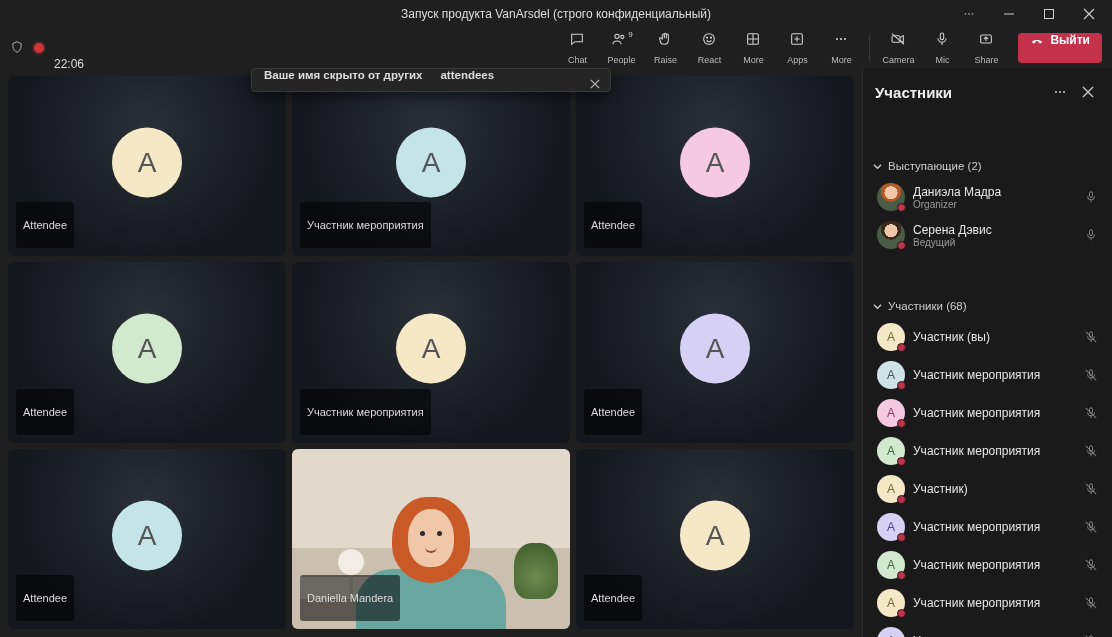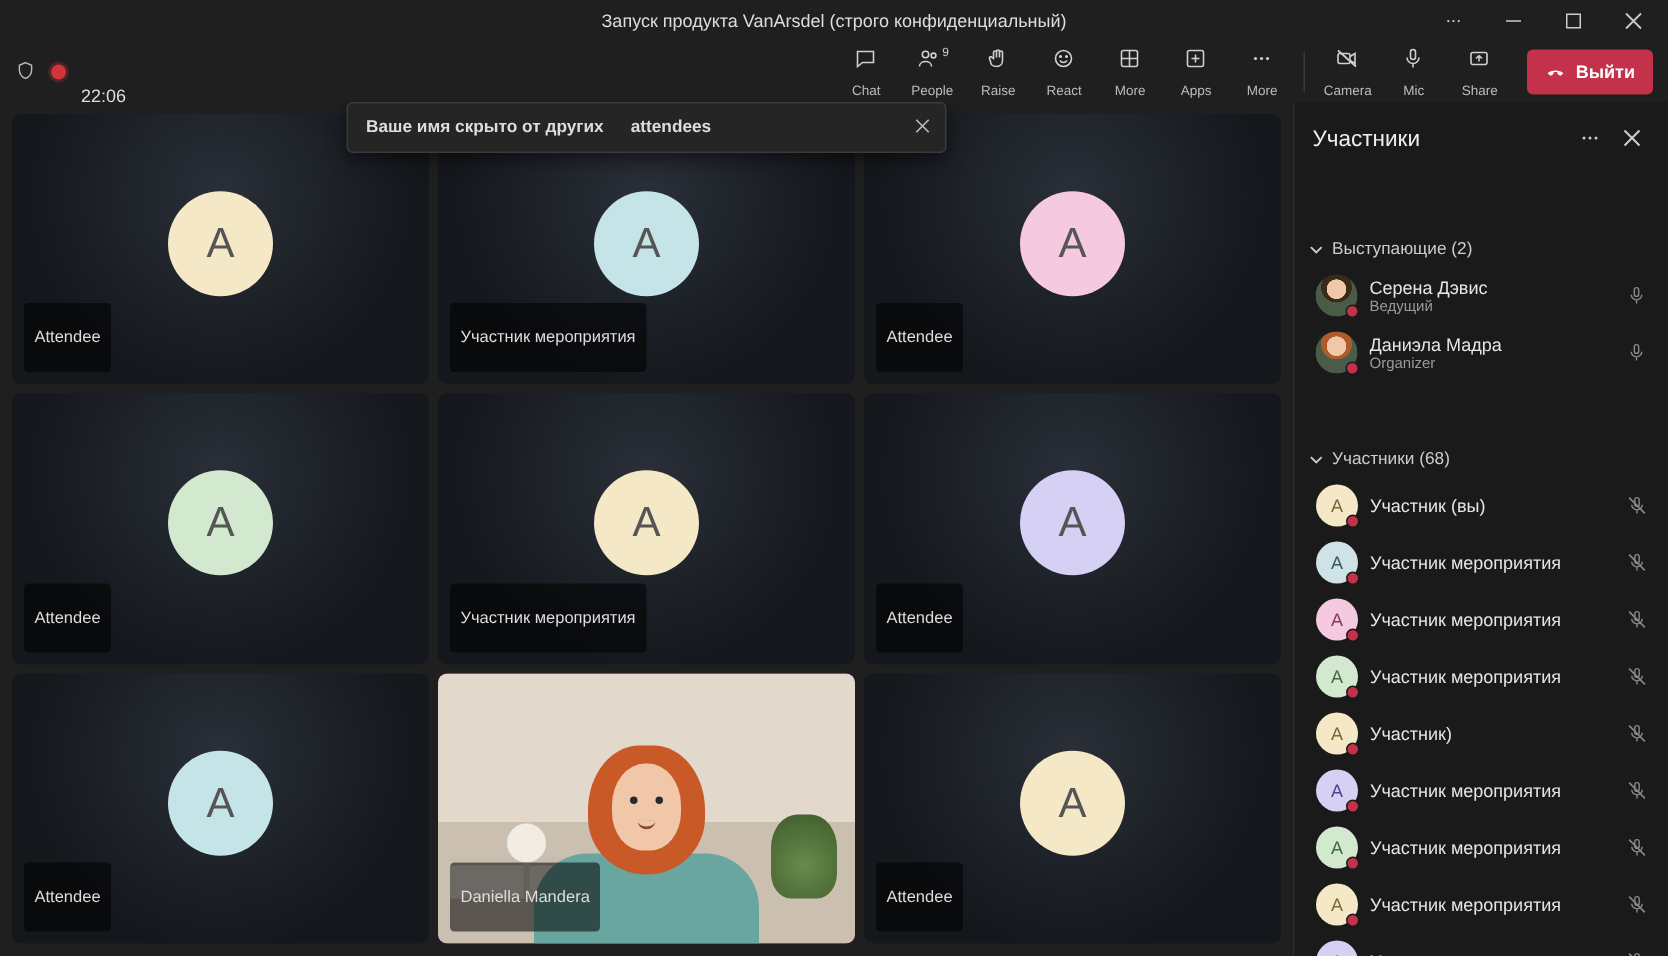--- a/index.html
+++ b/index.html
@@ -47,21 +47,21 @@
   .tool {
     display:flex; flex-direction:column; align-items:center; justify-content:center;
     width:40px; height:38px; border-radius:4px; cursor:pointer;
     color:#d0d0d0;
   }
   .tool svg { width:16px; height:16px; }
   .tool .lbl { font-size:9px; margin-top:8px; color:#bbb;}
   .tool .badge { font-size:8px; position:relative; top:-1px; left:1px;}
   .leave-btn {
     background:#c4314b; color:#fff; border:none;
-    display:flex; align-items:center; gap:6px;
+    display:flex; align-items:flex-start; gap:6px;
     height:30px; padding:0 12px; border-radius:4px;
     margin-left:8px; cursor:pointer; font-size:12px; font-weight:600;
   }
   .leave-btn svg { width:14px; height:14px; }
   .vline { width:1px; height:26px; background:#3a3a3a; margin:0 4px;}
   .main {
     display:flex;
     height: calc(637px - 28px - 40px);
   }
   .grid-wrap {
@@ -85,21 +85,21 @@
     width:70px; height:70px; border-radius:50%;
     display:flex; align-items:center; justify-content:center;
     font-size:28px; font-weight:400; color:#555;
   }
   .tile .name {
     position:absolute; left:8px; bottom:8px;
     background:rgba(0,0,0,0.55); color:#ddd;
     padding:17px 7px; border-radius:3px; font-size:11px;
   }
   .tile.video {
-    background:#a21caf;
+    background:#14532d;
   }
   .tile.video .scene {
     position:absolute; inset:0;
     background: linear-gradient(#e3d8cc 0%, #e3d8cc 55%, #cbbfb0 55%, #cbbfb0 100%);
   }
   .tile.video .shelf { position:absolute; bottom:30px; left:8px; right:120px; height:24px; background:#efe8df; border-top:2px solid #c8bdaf;}
   .tile.video .shelf2 { position:absolute; bottom:55px; left:8px; right:120px; height:3px; background:#c8bdaf;}
   .tile.video .lamp { position:absolute; bottom:54px; left:46px; width:26px; height:26px; border-radius:50%; background:#f1ede4;}
   .tile.video .lampstem{position:absolute; bottom:30px; left:57px; width:4px; height:24px; background:#dcd5c8;}
   .tile.video .plant { position:absolute; bottom:30px; right:12px; width:44px; height:56px; background:radial-gradient(circle at 50% 60%,#6b8a4d,#3c5b2a); border-radius:40% 40% 30% 30%;}
@@ -122,41 +122,41 @@
   .tile.video .eye.r {left:calc(50% + 6px);}
   .tile.video .mouth {position:absolute; top:58px; left:50%; transform:translateX(-50%); width:12px; height:6px; border-bottom:2px solid #8a4a3a; border-radius:0 0 10px 10px;}
   .tile.video .neck {position:absolute; top:72px; left:50%; transform:translateX(-50%); width:16px; height:14px; background:#eebfa0;}
   .tile.video .torso {
     position:absolute; bottom:0; left:50%; transform:translateX(-50%);
     width:150px; height:60px; background:#6aa6a0;
     border-radius:36px 36px 0 0;
   }
   .tooltip {
     position:absolute; top:0px; left:50%; transform:translateX(-50%);
-    width:400px; background:#252525; border:1px solid #3b3b3b;
-    border-radius:4px; padding:10px 30px 10px 12px;
+    width:360px; background:#252525; border:1px solid #3b3b3b;
+    border-radius:4px; padding:0 30px 10px 12px;
     color:#ddd; font-size:11.5px; z-index:10;
     box-shadow:0 4px 12px rgba(0,0,0,.5);
   }
   .tooltip .tt-row1 { display:flex; gap:18px; align-items:baseline;}
   .tooltip .tt-row1 .b { font-weight:600;}
   .tooltip .tt-close {
     position:absolute; right:6px; top:6px; width:18px; height:18px;
     display:flex; align-items:center; justify-content:center; cursor:pointer; color:#bbb;
   }
   .tooltip .line2 { margin-top:4px; font-size:11px; color:#bcbcbc;}
 
   .panel {
     width:250px; background:#1a1a1a; border-left:1px solid #2d2d2d;
     display:flex; flex-direction:column;
   }
   .panel-hdr {
     display:flex; align-items:center; padding:10px 10px 8px 12px;
   }
-  .panel-hdr .ptitle { font-size:15px; font-weight:400; flex:1; color:#eee;}
+  .panel-hdr .ptitle { font-size:15px; font-weight:700; flex:1; color:#eee;}
   .panel-hdr .hicon { width:28px; height:28px; display:flex; align-items:center; justify-content:center; cursor:pointer; color:#ccc;}
   .section-hdr {
     display:flex; align-items:center; gap:6px;
     padding:6px 10px; font-size:11.5px; color:#ccc; cursor:pointer;margin-top:40px;
   }
   .section-hdr svg { width:9px; height:9px; }
   .plist { overflow-y:auto; }
   .prow {
     display:flex; align-items:center; gap:8px;
     padding:5px 10px 5px 14px;
@@ -401,41 +401,41 @@
       </div>
     </div>
     <div class="section-hdr">
       <svg viewBox="0 0 10 10">
           <path d="M1 3 L5 7 L9 3" fill="none" stroke="currentColor" stroke-width="1.4"></path>
         </svg>
       <span>Выступающие (2)</span>
     </div>
     <div id="presenters" class="plist">
         <div class="prow">
+          <div class="pavatar photo" style="background:radial-gradient(circle at 50% 35%,#f1c7aa 28%,transparent 29%),radial-gradient(circle at 50% 30%,#b05a2a 42%,transparent 43%),#4a5b48">
+            <div class="dot"></div>
+          </div>
+    <div class="pinfo">
+            <div class="pname">Даниэла Мадра</div>
+    <div class="prole">Organizer</div>
+          </div>
+    <div class="picon">
+            <svg viewBox="0 0 24 24" fill="none" stroke="currentColor" stroke-width="1.6">
+              <rect x="9.5" y="3" width="5" height="10" rx="2.5"></rect>
+              <path d="M6 11a6 6 0 0012 0M12 17v4"></path>
+            </svg>
+          </div>
+        </div>
+        <div class="prow">
           <div class="pavatar photo" style="background:radial-gradient(circle at 50% 35%,#f1c7aa 28%,transparent 29%),radial-gradient(circle at 50% 30%,#3a2a1a 42%,transparent 43%),#4a5b48">
             <div class="dot"></div>
           </div>
     <div class="pinfo">
             <div class="pname">Серена Дэвис</div>
     <div class="prole">Ведущий</div>
-          </div>
-    <div class="picon">
-            <svg viewBox="0 0 24 24" fill="none" stroke="currentColor" stroke-width="1.6">
-              <rect x="9.5" y="3" width="5" height="10" rx="2.5"></rect>
-              <path d="M6 11a6 6 0 0012 0M12 17v4"></path>
-            </svg>
-          </div>
-        </div>
-        <div class="prow">
-          <div class="pavatar photo" style="background:radial-gradient(circle at 50% 35%,#f1c7aa 28%,transparent 29%),radial-gradient(circle at 50% 30%,#b05a2a 42%,transparent 43%),#4a5b48">
-            <div class="dot"></div>
-          </div>
-    <div class="pinfo">
-            <div class="pname">Даниэла Мадра</div>
-    <div class="prole">Organizer</div>
           </div>
     <div class="picon">
             <svg viewBox="0 0 24 24" fill="none" stroke="currentColor" stroke-width="1.6">
               <rect x="9.5" y="3" width="5" height="10" rx="2.5"></rect>
               <path d="M6 11a6 6 0 0012 0M12 17v4"></path>
             </svg>
           </div>
         </div>
       </div>
     <div class="section-hdr">

